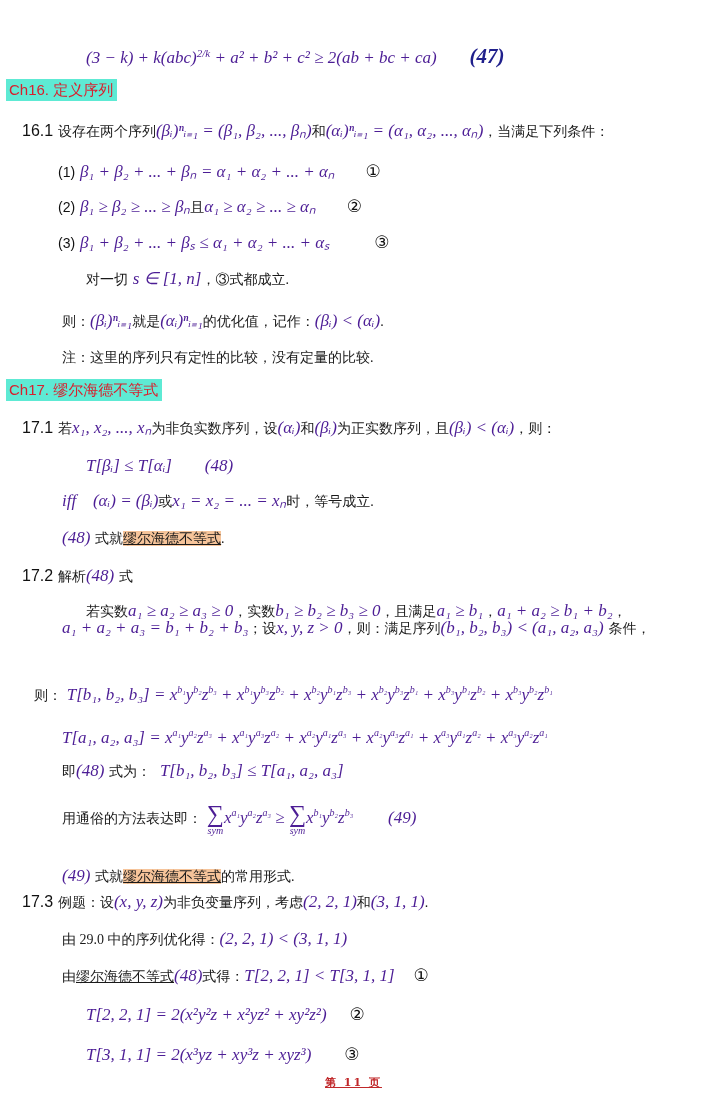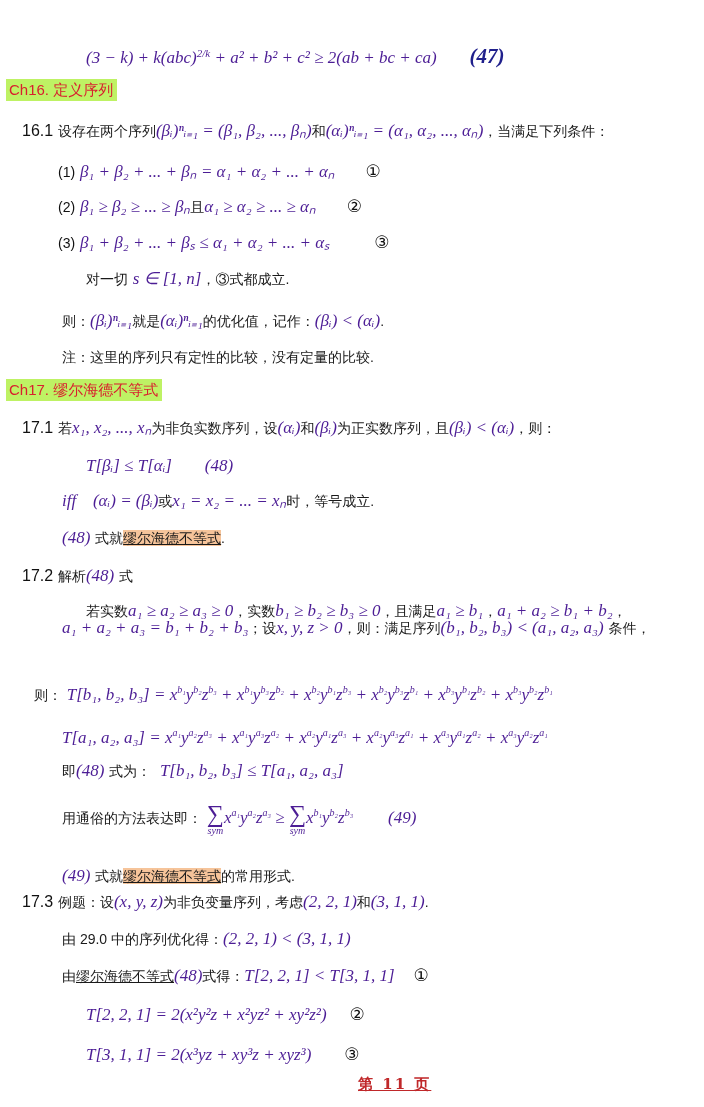--- a/index.html
+++ b/index.html
@@ -1,30 +1,30 @@
 <!DOCTYPE html>
 <html><head>
 <meta charset="utf-8">
 <style>
   html, body { margin: 0; padding: 0; background: #ffffff; }
   body { width: 704px; height: 1107px; position: relative; overflow: hidden;
          font-family: "DejaVu Serif", serif; color: #1a1a1a; }
   .line { position: absolute; white-space: nowrap; font-size: 15px; line-height: 22px; }
   .m { font-family: "Liberation Serif", serif; font-style: italic; font-weight: normal; color: #4c1d95; font-size: 17px; }
   .mu { font-family: "Liberation Serif", serif; font-weight: bold; color: #1f1f8c; font-size: 21px; }
-  .cn { font-family: Liberation Sans, sans-serif; font-size: 14px; color: #1a1a1a; }
+  .cn { font-family: Liberation Serif, serif; font-size: 14px; color: #1a1a1a; }
   .sec { font-family: "Liberation Sans", sans-serif; font-size: 16px; color: #111; }
-  .ch { position: absolute; background: #bef264; color: #d8202e; font-family: "Liberation Sans", sans-serif;
+  .ch { position: absolute; background: #5eead4; color: #d8202e; font-family: "Liberation Sans", sans-serif;
         font-size: 15px; line-height: 22px; padding: 0 4px 0 3px; white-space: nowrap; }
   .hl { background: #f6c49a; text-decoration: underline; }
   .ul { text-decoration: underline; }
   .circ { font-family: "DejaVu Sans", sans-serif; font-size: 17px; color: #111; }
   sup, sub { font-size: 10px; }
   .footer { position: absolute; left: 325px; top: 1075px; color: #c0282a; font-family: "DejaVu Serif", serif;
-            font-size: 15px; font-weight: bold; text-decoration: underline; letter-spacing: 2px; margin-left: 33px; }
+            font-size: 11px; font-weight: bold; text-decoration: underline; letter-spacing: 2px; }
   .sym { display: inline-block; vertical-align: middle; text-align: center; line-height: 1; }
   .sym .s { font-size: 24px; display: block; font-style: normal; }
   .sym .u { font-size: 10px; display: block; }
 </style>
 </head>
 <body>
 
 <div class="line" style="left:86px; top:42px;">
   <span class="m">(3 − k) + k(abc)</span><sup class="m" style="font-size:11px;">2/k</sup><span class="m"> + a² + b² + c² ≥ 2(ab + bc + ca)</span>
   <span class="mu" style="margin-left:28px;font-style:italic;">(47)</span>

